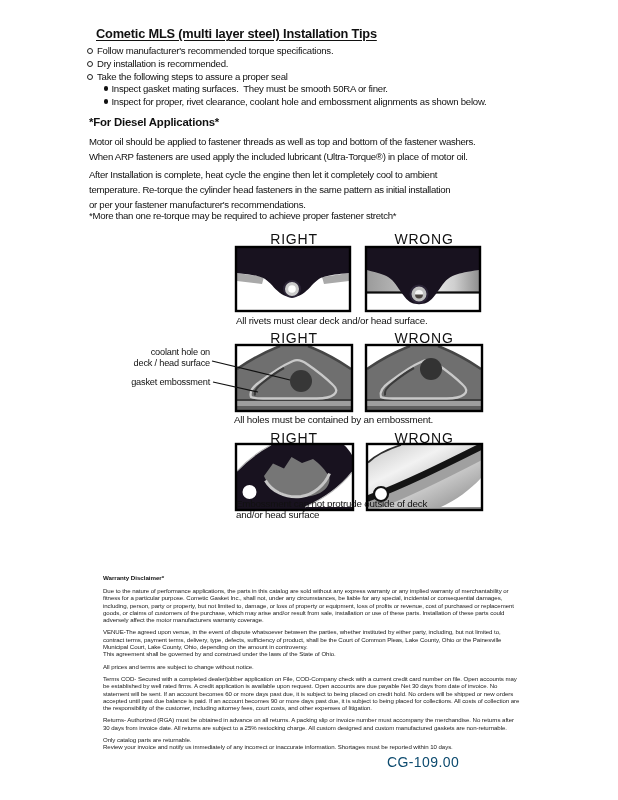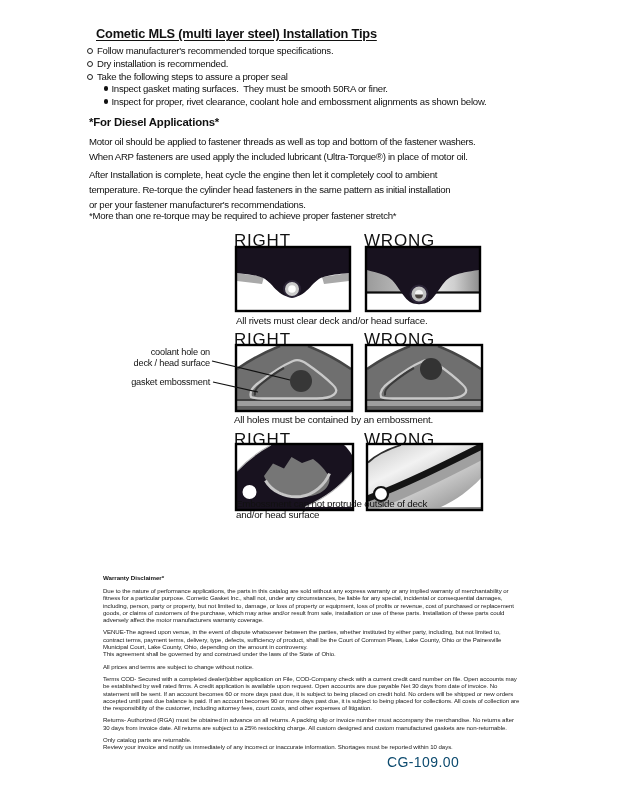--- a/index.html
+++ b/index.html
@@ -26,21 +26,21 @@
   .bullet-row.lvl2{padding-left:17px;}
   .marker1{width:4px;height:4px;border:1px solid #222;border-radius:50%;margin:3px 4px 0 0;flex:0 0 auto;}
   .marker2{width:4.4px;height:4.4px;background:#111;border-radius:50%;margin:3px 3px 0 0;flex:0 0 auto;}
   
   .diesel-heading{left:89px;top:116px;font-size:11.4px;font-weight:bold;letter-spacing:-0.2px;white-space:pre;}
   .para{left:89px;font-size:9.6px;line-height:15px;letter-spacing:-0.28px;white-space:pre;}
   .para.p1{top:134px;}
   .para.p2{top:167px;}
   .para.note{top:208px;}
   
-  .dg-label{width:120px;font-size:17px;letter-spacing:0.8px;font-weight:500;white-space:pre;}
+  .dg-label{width:120px;text-align:center;font-size:14px;letter-spacing:0.8px;font-weight:500;white-space:pre;}
   .dg-caption{font-size:9.8px;letter-spacing:-0.2px;white-space:pre;line-height:11px;}
   .annot{font-size:9.2px;letter-spacing:-0.2px;text-align:right;white-space:pre;line-height:10.8px;}
   
   .disclaimer{left:103px;top:574px;width:417px;}
   .disc-heading{font-size:6.2px;font-weight:bold;letter-spacing:-0.05px;margin:0 0 6px 0;}
   .disc-para{font-size:6.1px;line-height:7.3px;letter-spacing:-0.06px;margin:0 0 5px 0;white-space:pre-line;color:#1a1a1a;}
   
   .page-number{left:387px;top:754px;font-size:14px;letter-spacing:0.4px;color:#0c4a6e;white-space:pre;}
   svg{display:block;}
 </style>

